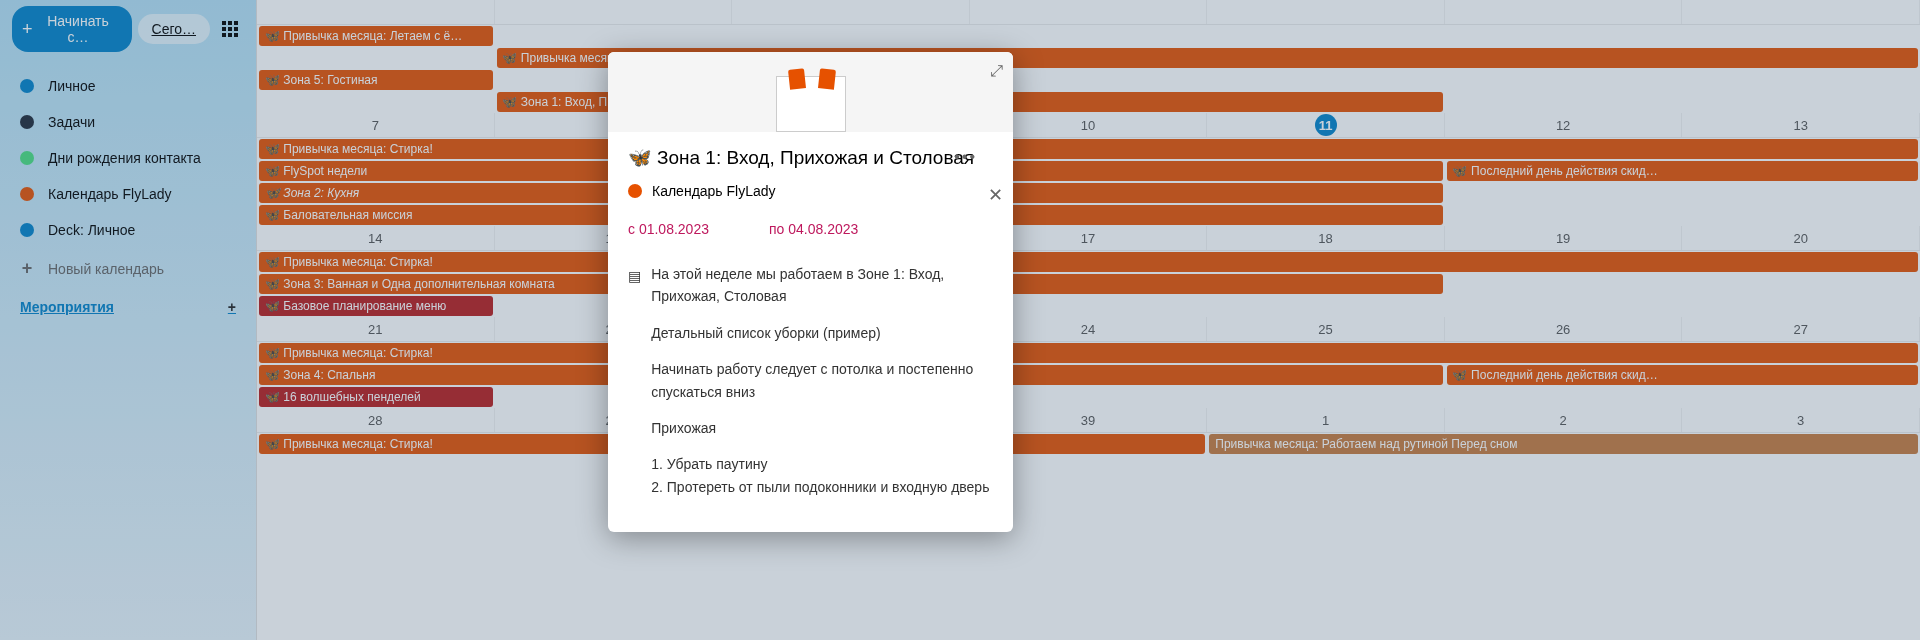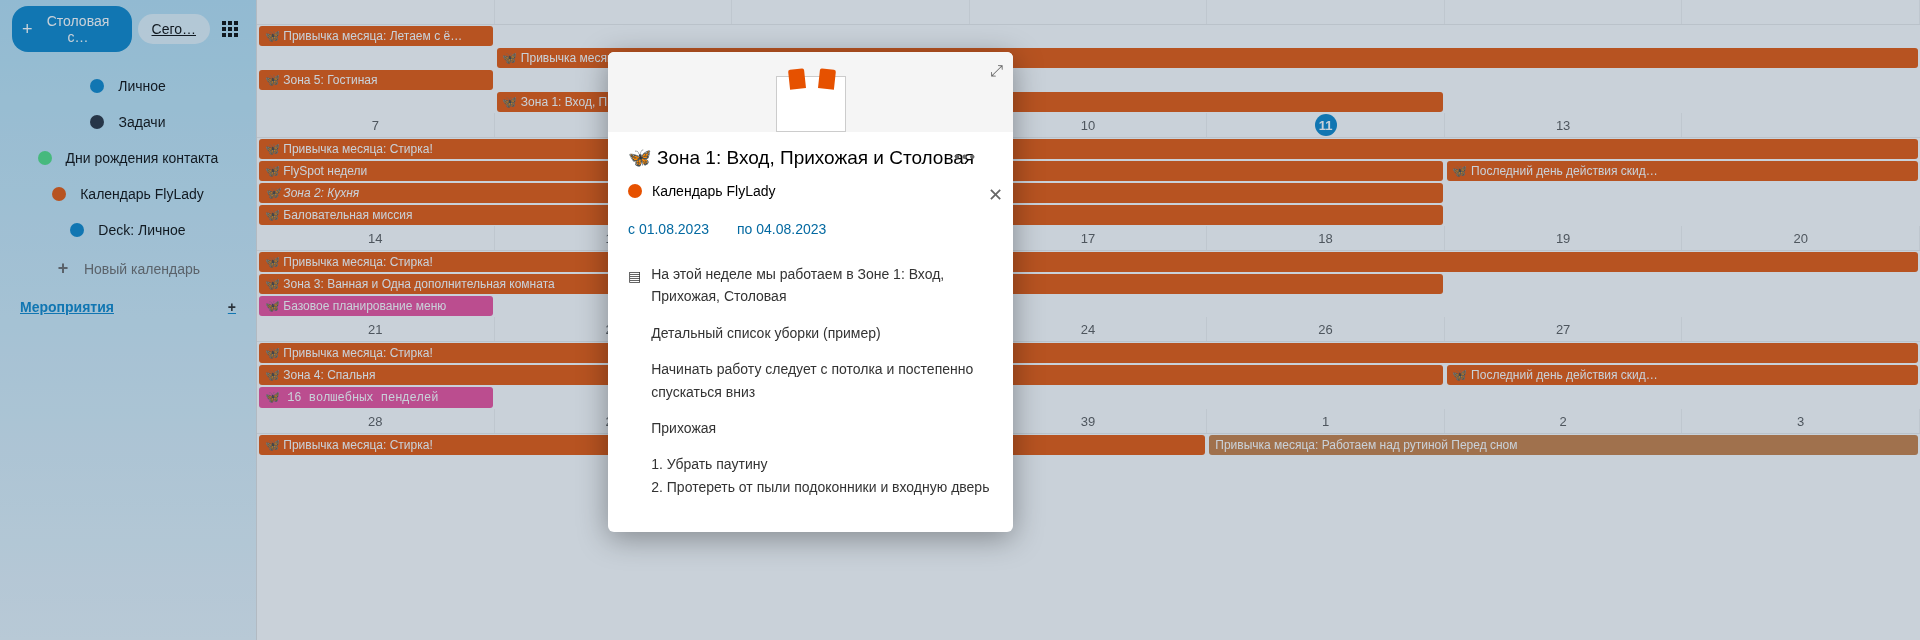--- a/index.html
+++ b/index.html
@@ -7,67 +7,67 @@
 .app { display:flex; height:100%; }
 .sidebar { width:256px; padding:6px 12px 12px; }
 .sidebar-head { display:flex; gap:6px; align-items:center; margin-bottom:16px; }
 .btn-new { background:#0082c9; color:#fff; border:none; border-radius:16px; padding:7px 14px 7px 10px; display:flex; align-items:center; gap:6px; font-size:14px; cursor:pointer; }
 .btn-new .plus { font-size:18px; line-height:1; }
 .btn-today { background:rgba(255,255,255,0.6); border:none; border-radius:16px; padding:7px 14px; font-size:14px; cursor:pointer;text-decoration:underline; }
 .btn-grid { background:transparent; border:none; padding:6px; cursor:pointer; }
 .grid-icon { display:grid; grid-template-columns:repeat(3,4px); grid-template-rows:repeat(3,4px); gap:2px; }
 .grid-icon span { background:#000; width:4px; height:4px; }
 .cal-list { list-style:none; }
-.cal-list li { display:flex; align-items:center; gap:14px; padding:10px 8px; font-size:14px; cursor:pointer;justify-content:center; }
+.cal-list li { display:flex; align-items:center; gap:14px; padding:10px 8px; font-size:14px; cursor:pointer; }
 .dot { width:14px; height:14px; border-radius:50%; }
 .cal-list .add { color:#666; }
 .cal-list .add .plus-sm { font-size:18px; font-weight:600; width:14px; text-align:center; }
 .section-h { display:flex; justify-content:space-between; align-items:center; padding:10px 8px; color:#0082c9; font-weight:600; font-size:14px;text-decoration:underline; }
 .section-h .plus-sm { color:#222; cursor:pointer; }
 
 .grid { flex:1; background:#fff; border-left:1px solid rgba(0,0,0,0.12); display:flex; flex-direction:column; }
 .week { display:grid; grid-template-columns:repeat(7,1fr); border-bottom:1px solid rgba(0,0,0,0.08); }
 .day-head { padding:4px 10px; font-size:13px; color:#555; text-align:center; border-right:1px solid rgba(0,0,0,0.05); position:relative; height:24px; display:flex; align-items:center; justify-content:center; }
 .day-head.today span.num { background:#0082c9; color:#fff; border-radius:50%; width:22px; height:22px; display:inline-flex; align-items:center; justify-content:center; font-weight:700; }
 .event { font-size:12px; color:#fff; padding:3px 6px; margin:1px 2px; border-radius:3px; white-space:nowrap; overflow:hidden; text-overflow:ellipsis; display:flex; align-items:center; gap:4px; }
 .ev-orange { background:#e65100; }
-.ev-purple { background:#ec4899; }
+.ev-purple { background:#b91c1c; }
 .row-split { display:grid; grid-template-columns:repeat(7,1fr); }
 .row-split .event { grid-column:1 / 2; }
 
 
 .scrim { position:absolute; inset:0; background:rgba(60,90,120,0.28); pointer-events:none; }
 
 .popup { position:absolute; left:608px; top:52px; width:405px; background:#fff; border-radius:6px; box-shadow:0 6px 30px rgba(0,0,0,0.35); overflow:hidden; pointer-events:auto; }
 .pop-img { height:80px; background:#f5f5f5; display:flex; justify-content:center; align-items:flex-end; position:relative; }
 .pop-img .clip { width:70px; height:56px; background:#fff; border:1px solid #ccc; position:relative; }
 .pop-img .tag { position:absolute; background:#e65100; width:16px; height:20px; top:-8px; border-radius:2px 2px 0 0; }
 .pop-img .tag.l { left:12px; transform:rotate(-6deg); }
 .pop-img .tag.r { left:42px; transform:rotate(6deg); }
 .pop-expand,.pop-more,.pop-close { position:absolute; background:transparent; border:none; color:#666; cursor:pointer; font-size:16px; }
 .pop-expand { top:10px; right:10px; }
 .pop-more { top:96px; right:36px; letter-spacing:2px; }
 .pop-close { top:132px; right:10px; font-size:18px; }
 .pop-body { padding:14px 20px 20px; }
 .pop-title { font-size:19px; font-weight:400; margin-bottom:14px; display:flex; align-items:center; gap:8px; }
 .pop-cal { display:flex; align-items:center; gap:10px; font-size:14px; margin-bottom:22px; }
-.pop-dates { display:flex; gap:28px; font-size:14px; color:#0369a1; margin-bottom:26px; }
+.pop-dates { display:flex; gap:60px; font-size:14px; color:#be185d; margin-bottom:26px; }
 .pop-desc { display:flex; gap:10px; font-size:14px; line-height:1.6; color:#333; }
 .pop-desc .dicon { font-size:14px; margin-top:2px; flex-shrink:0; }
 .pop-desc p { margin-bottom:14px; }
 </style>
 </head>
 <body>
 
 <div class="app">
   <aside class="sidebar">
     <div class="sidebar-head">
       <button class="btn-new">
         <span class="plus">+</span>
-        <span>Столовая с…</span>
+        <span>Начинать с…</span>
       </button>
       <button class="btn-today">Сего…</button>
       <button class="btn-grid">
         <span class="grid-icon">
             <span></span>
             <span></span>
             <span></span>
             <span></span>
             <span></span>
             <span></span>
@@ -155,20 +155,23 @@
         <div class="day-head">
           <span class="num">9</span>
         </div>
         <div class="day-head">
           <span class="num">10</span>
         </div>
         <div class="day-head today">
           <span class="num">11</span>
         </div>
         <div class="day-head">
+          <span class="num">12</span>
+        </div>
+        <div class="day-head">
           <span class="num">13</span>
         </div>
       </div>
       <div class="row-split">
         <div class="event ev-orange" style="grid-column: 1 / 8;">🦋 Привычка месяца: Стирка!</div>
       </div>
       <div class="row-split">
         <div class="event ev-orange" style="grid-column: 1 / 6;">🦋 FlySpot недели</div>
         <div class="event ev-orange" style="grid-column: 6 / 8;">🦋 Последний день действия скид…</div>
       </div>
@@ -217,35 +220,38 @@
         <div class="day-head">
           <span class="num">22</span>
         </div>
         <div class="day-head">
           <span class="num">23</span>
         </div>
         <div class="day-head">
           <span class="num">24</span>
         </div>
         <div class="day-head">
+          <span class="num">25</span>
+        </div>
+        <div class="day-head">
           <span class="num">26</span>
         </div>
         <div class="day-head">
           <span class="num">27</span>
         </div>
       </div>
       <div class="row-split">
         <div class="event ev-orange" style="grid-column: 1 / 8;">🦋 Привычка месяца: Стирка!</div>
       </div>
       <div class="row-split">
         <div class="event ev-orange" style="grid-column: 1 / 6;">🦋 Зона 4: Спальня</div>
         <div class="event ev-orange" style="grid-column: 6 / 8;">🦋 Последний день действия скид…</div>
       </div>
       <div class="row-split">
-        <div class="event ev-purple" style="grid-column: 1 / 2; font-family: Liberation Mono, monospace;">🦋 16 волшебных пенделей</div>
+        <div class="event ev-purple" style="grid-column: 1 / 2;">🦋 16 волшебных пенделей</div>
       </div>
       <div class="week">
         <div class="day-head">
           <span class="num">28</span>
         </div>
         <div class="day-head">
           <span class="num">29</span>
         </div>
         <div class="day-head">
           <span class="num">30</span>

